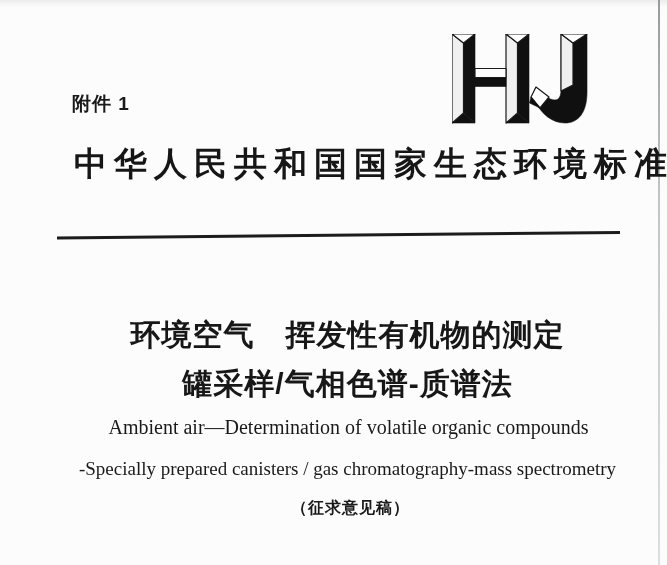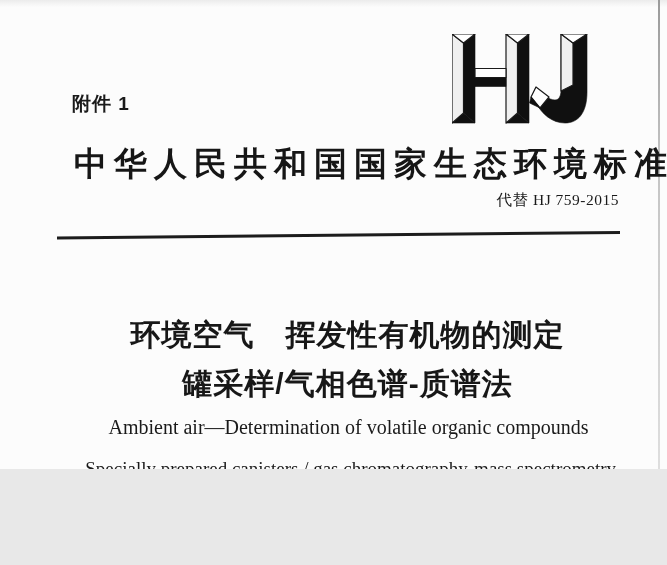--- a/index.html
+++ b/index.html
@@ -1,20 +1,20 @@
 <!DOCTYPE html>
 <html><head>
 <meta charset="utf-8">
 <style>
   * { margin: 0; padding: 0; box-sizing: border-box; }
   html, body { background: #e8e8e8; }
   .page {
     position: relative;
     width: 667px;
-    height: 469px;
+    height: 565px;
     background: #fcfcfc;
     overflow: hidden;
     font-family: "Liberation Serif", "DejaVu Serif", serif;
     color: #1a1a1a;
   }
   .top-smudge {
     position: absolute; left: 0; top: 0; right: 0; height: 7px;
     background: linear-gradient(180deg, rgba(90,90,90,0.10), rgba(90,90,90,0));
   }
   .edge-line {
@@ -104,21 +104,20 @@
     <polygon class="facet-shade" points="109,0 121,9 121,51 109,57"></polygon>
     <polygon class="facet-light" points="109,0 135,0 121,9"></polygon>
 
     <polygon class="facet-light" points="84,53 97,63 88,74 79,63"></polygon>
     <polygon class="facet-dark" points="79,63 88,74 77.5,69"></polygon>
   </svg>
 
   <div class="org-title">中华人民共和国国家生态环境标准</div>
 
   <div class="code-block">
-    <div class="replaces-note">代替 HJ  759-2015</div>
   </div>
 
   <div class="rule-line"></div>
 
   <div class="cn-title">
     <div>环境空气　挥发性有机物的测定</div>
     <div>罐采样/气相色谱-质谱法</div>
   </div>
 
   <div class="en-line-1">Ambient air—Determination of volatile organic compounds</div>

